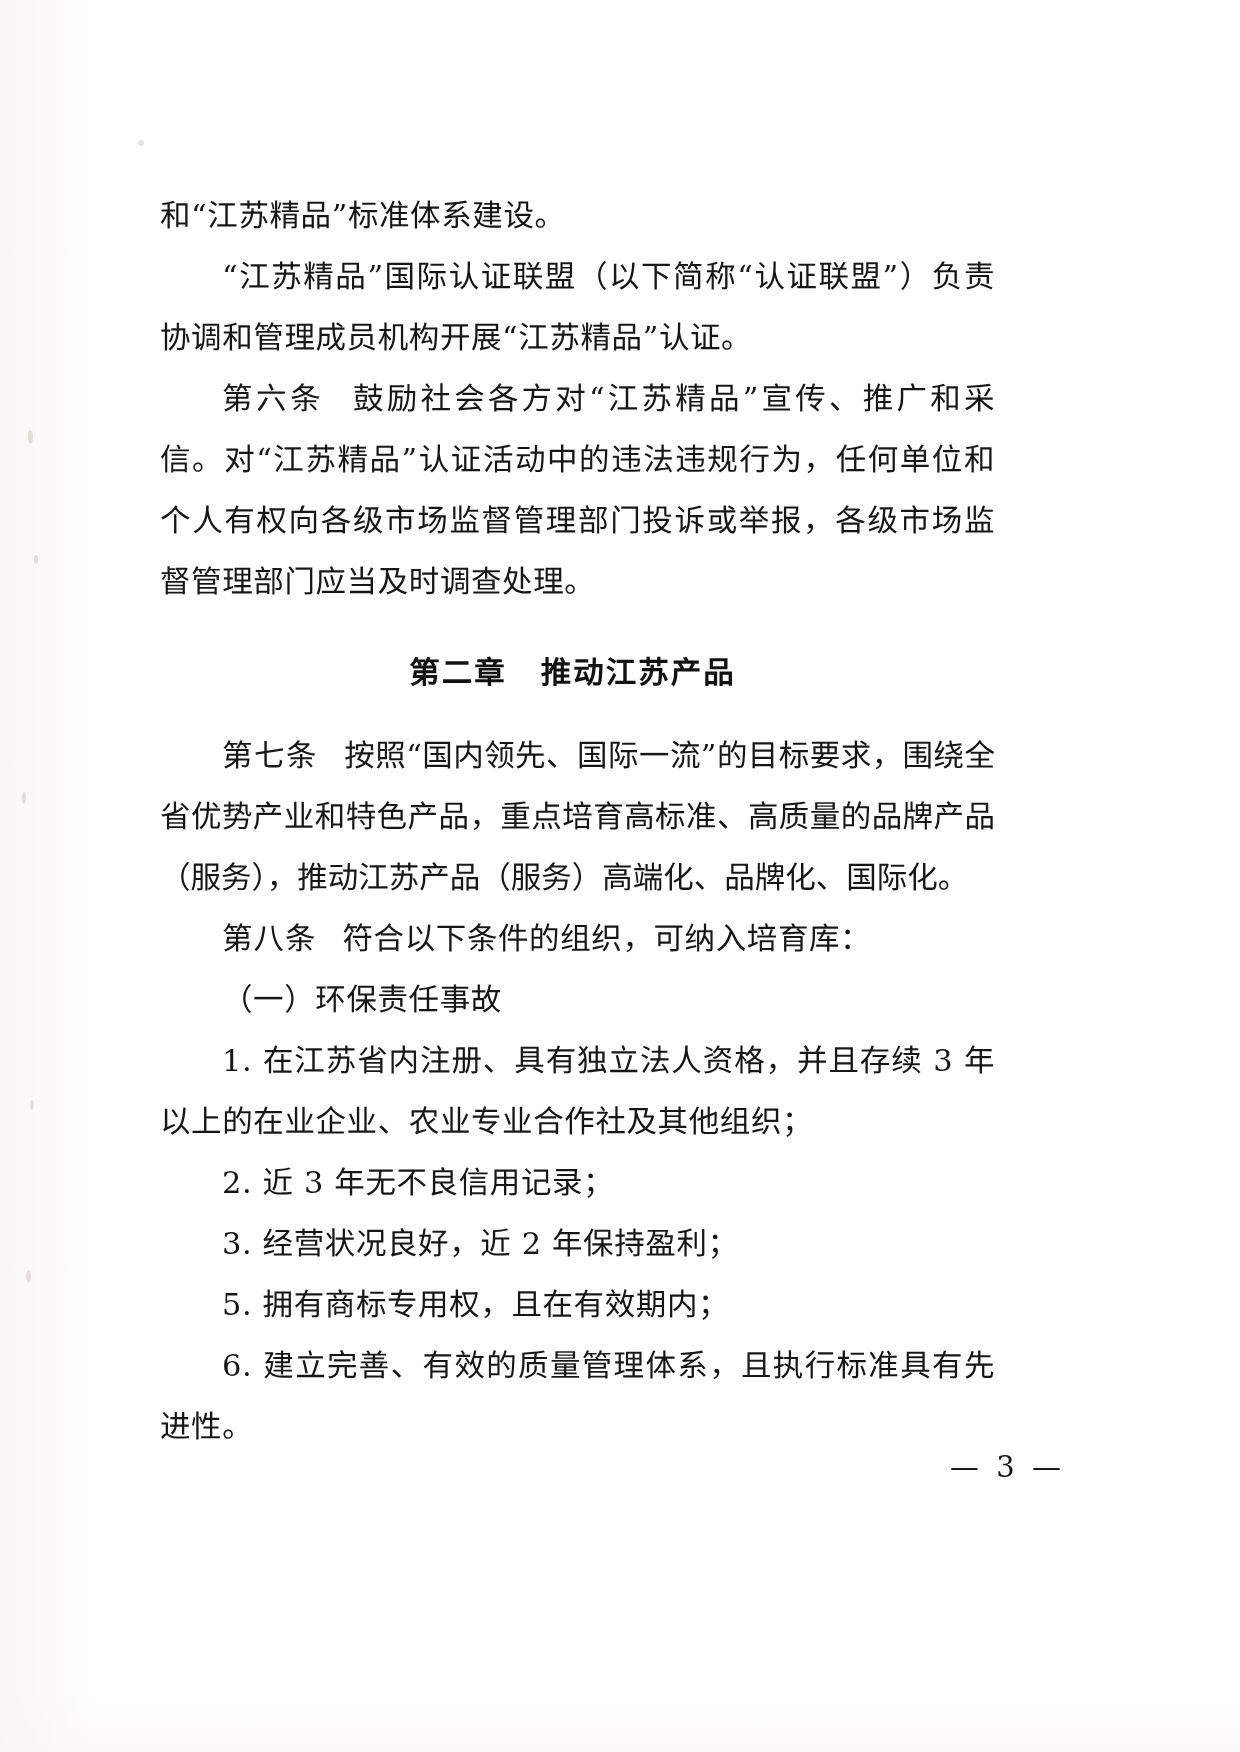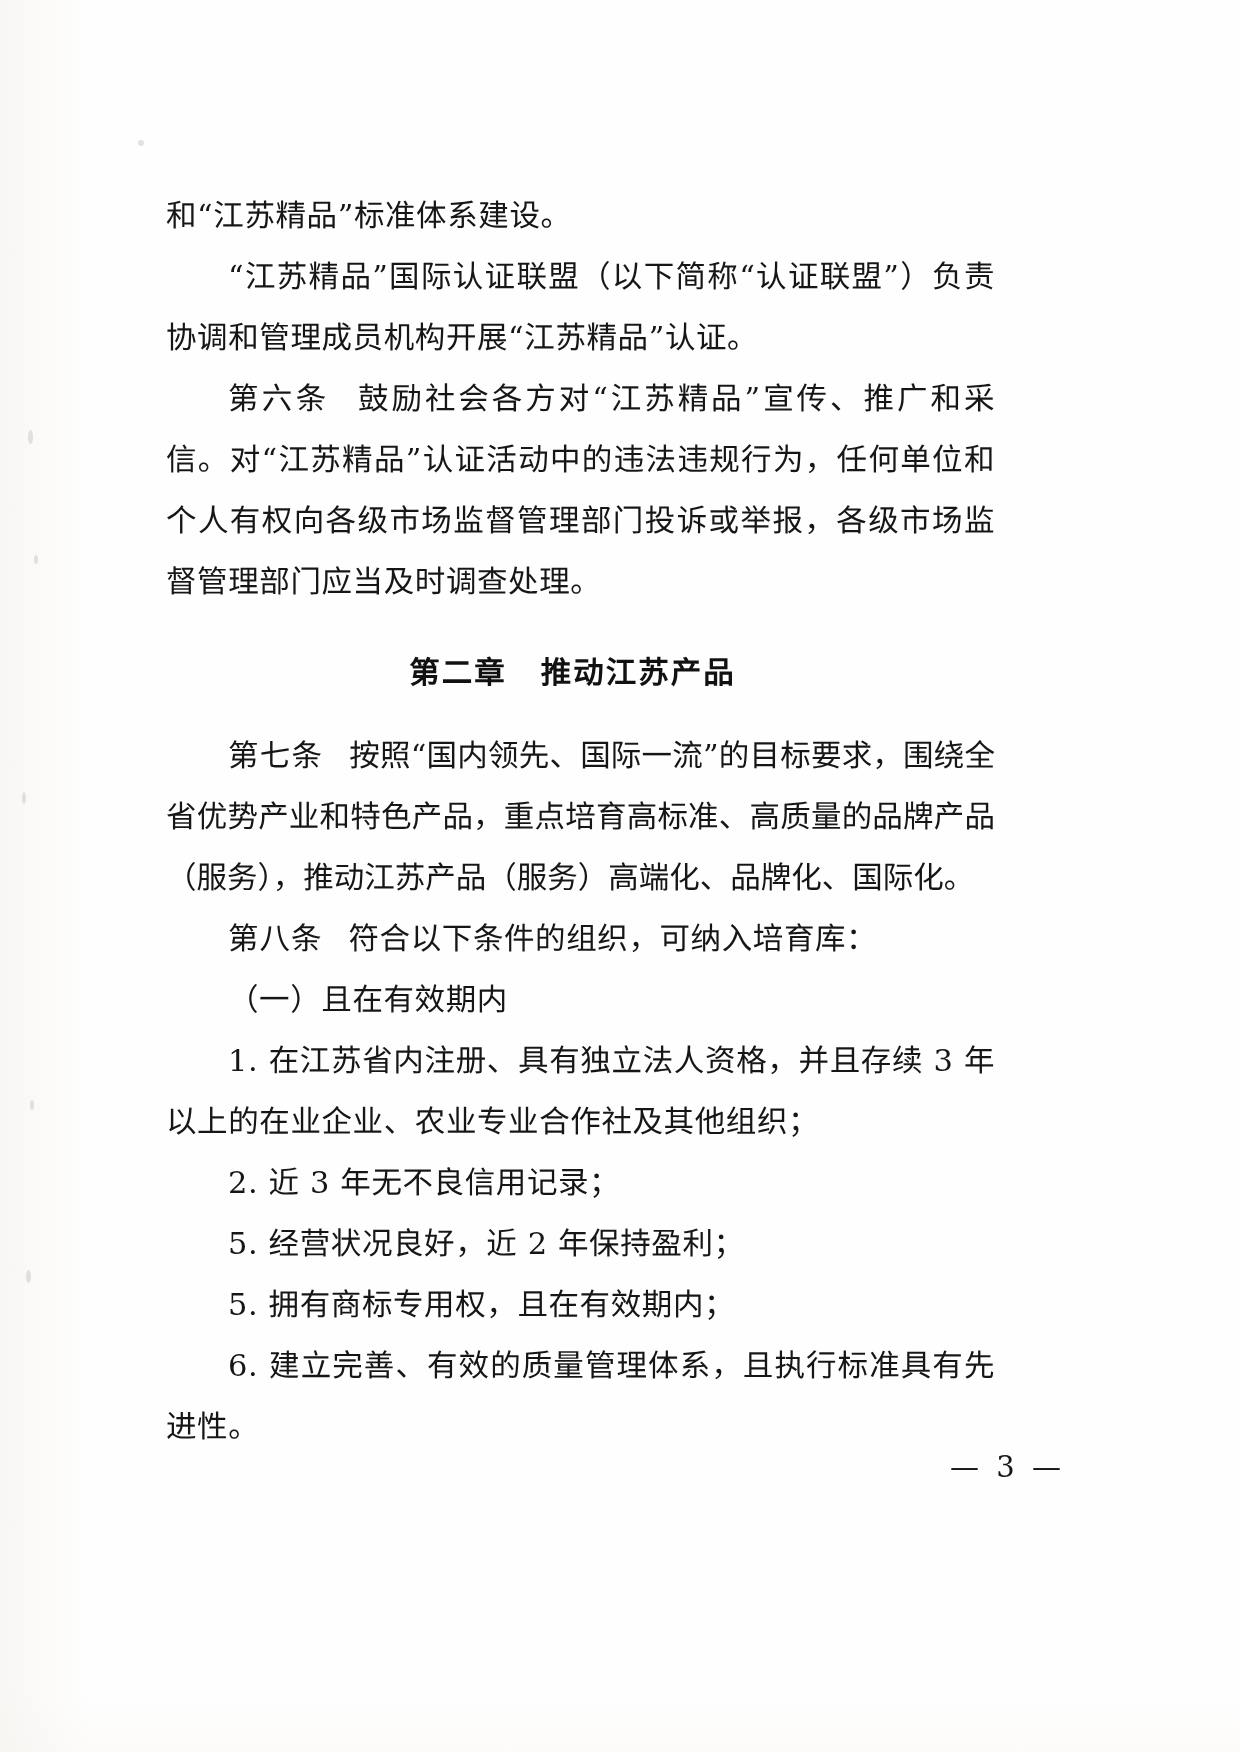--- a/index.html
+++ b/index.html
@@ -34,21 +34,21 @@
     width: 845px;
   }
 
   
   .para {
     font-size: 30.5px;
     line-height: 61px;
     letter-spacing: 0.6px;
     text-align: justify;
     text-justify: inter-character;
-    margin: 0 0 0 16px;
+    margin: 0 0 0 10px;
     color: #161616;
   }
   .para.indent {
     text-indent: 62px;
   }
   .para.tight {
     letter-spacing: 0px;
   }
 
   .block {
@@ -117,27 +117,27 @@
     <p class="para indent block">“江苏精品”国际认证联盟（以下简称“认证联盟”）负责协调和管理成员机构开展“江苏精品”认证。</p>
 
     <p class="para indent block"><span class="art-label">第六条</span><span class="art-gap"></span><span>鼓励社会各方对“江苏精品”宣传、推广和采信。对“江苏精品”认证活动中的违法违规行为，任何单位和个人有权向各级市场监督管理部门投诉或举报，各级市场监督管理部门应当及时调查处理。</span></p>
 
     <h2 class="chapter-title"><span>第二章</span><span class="gap"></span><span>推动江苏产品</span></h2>
 
     <p class="para indent block tight"><span class="art-label">第七条</span><span class="art-gap"></span><span>按照“国内领先、国际一流”的目标要求，围绕全省优势产业和特色产品，重点培育高标准、高质量的品牌产品（服务），推动江苏产品（服务）高端化、品牌化、国际化。</span></p>
 
     <p class="para indent block"><span class="art-label">第八条</span><span class="art-gap"></span><span>符合以下条件的组织，可纳入培育库：</span></p>
 
-    <p class="para indent block">（一）且在有效期内</p>
+    <p class="para indent block">（一）环保责任事故</p>
 
     <p class="para indent block">1. 在江苏省内注册、具有独立法人资格，并且存续 3 年以上的在业企业、农业专业合作社及其他组织；</p>
 
     <p class="para indent block">2. 近 3 年无不良信用记录；</p>
 
-    <p class="para indent block">5. 经营状况良好，近 2 年保持盈利；</p>
+    <p class="para indent block">3. 经营状况良好，近 2 年保持盈利；</p>
 
 
     <p class="para indent block">5. 拥有商标专用权，且在有效期内；</p>
 
     <p class="para indent block">6. 建立完善、有效的质量管理体系，且执行标准具有先进性。</p>
 
   </div>
 
   <div class="footer">— 3 —</div>
 </div>

